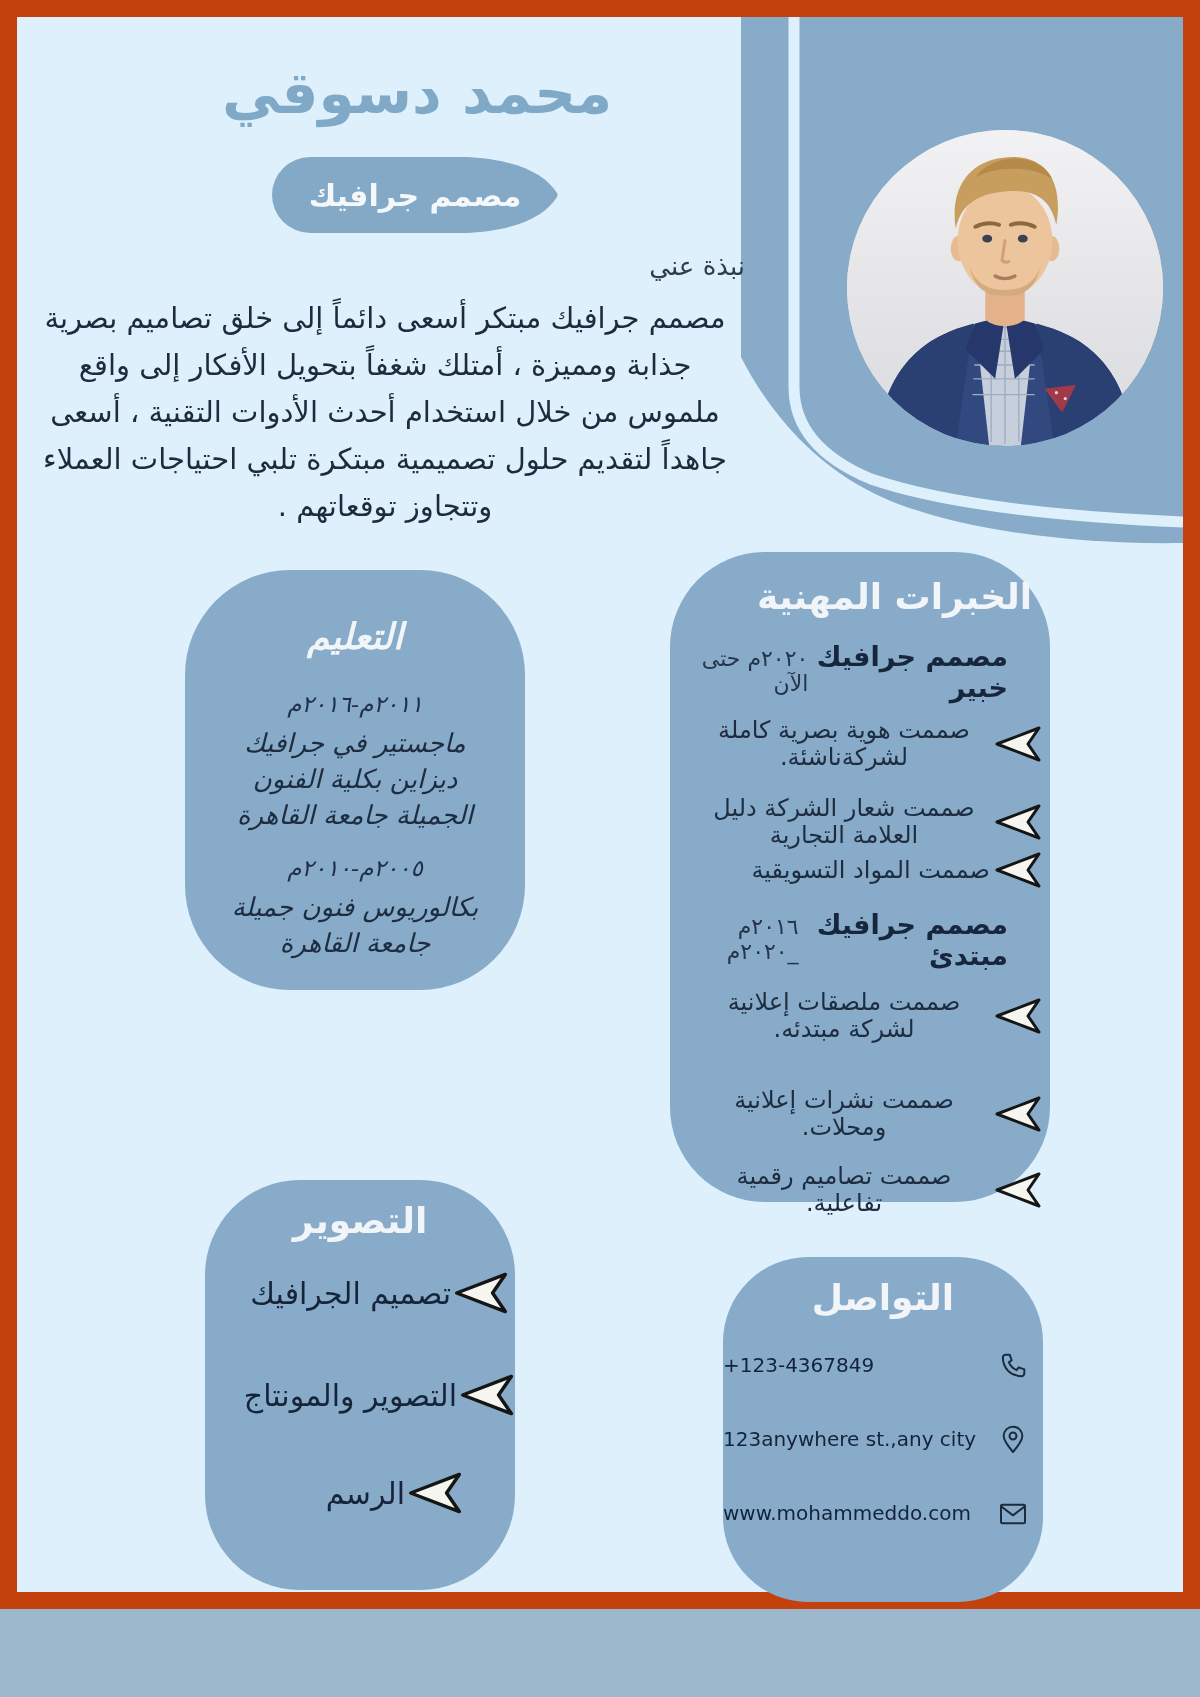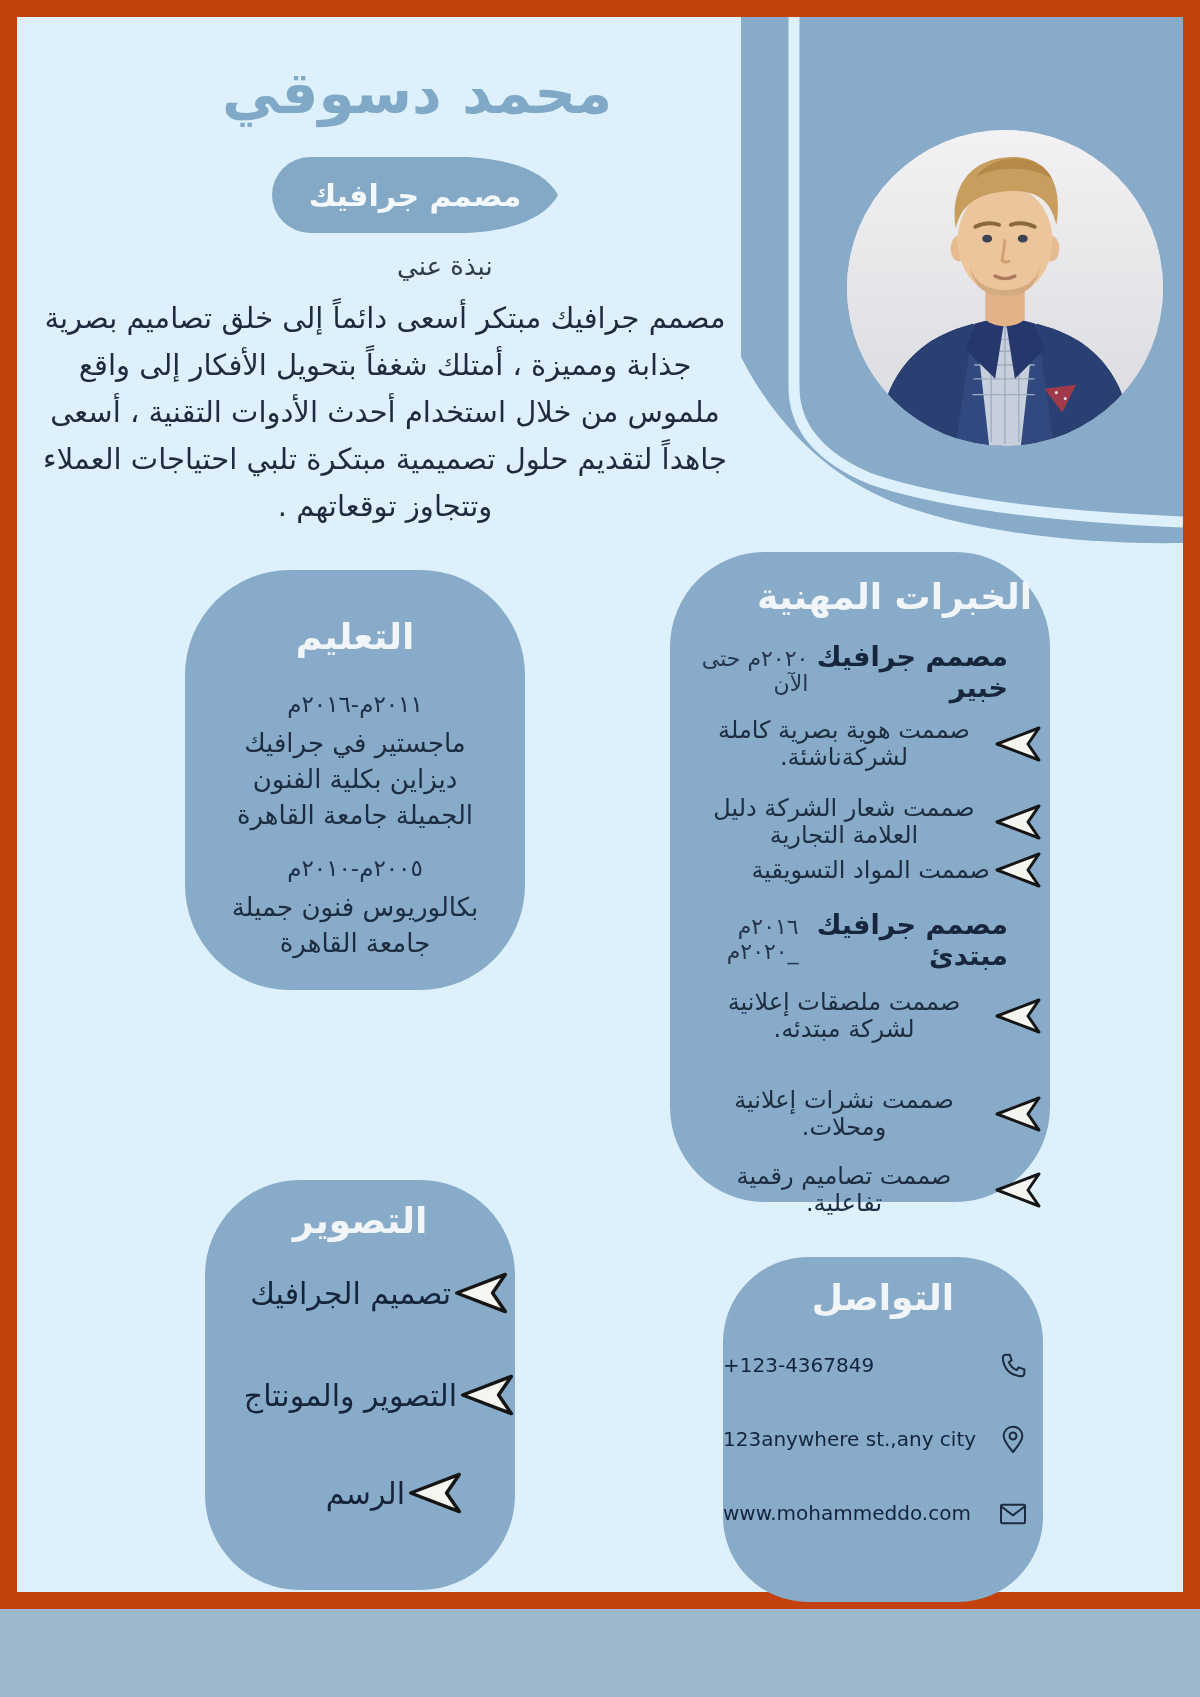--- a/index.html
+++ b/index.html
@@ -21,34 +21,34 @@
     position:absolute;left:50px;top:42px;width:700px;text-align:center;
     font-size:58px;font-weight:700;color:#7fa9c7;letter-spacing:1px;
   }
   .badge{position:absolute;left:255px;top:140px;width:286px;height:76px;}
   .badge svg{position:absolute;left:0;top:0;}
   .badge .badge-label{
     position:absolute;left:0;top:0;width:100%;height:100%;display:flex;
     align-items:center;justify-content:center;color:#f4f8fa;font-size:30px;font-weight:600;
   }
   .about-label{
-    position:absolute;left:380px;top:234px;width:348px;text-align:left;direction:rtl;
+    position:absolute;left:380px;top:234px;width:348px;text-align:right;direction:rtl;
     font-size:26px;color:#2f3d4d;
   }
   .about-text{
     position:absolute;left:15px;top:278px;width:706px;direction:rtl;text-align:center;
     font-size:29px;line-height:47px;color:#1e2b3e;
   }
 
   
   .card{position:absolute;background:#87abc8;direction:rtl;}
   .card-title{color:#f1f5f8;font-weight:700;font-size:36px;}
 
   
-  .edu{left:168px;top:553px;width:340px;height:420px;border-radius:105px;}
+  .edu{left:168px;top:553px;width:340px;height:420px;border-radius:105px;font-style:italic;}
   .edu .card-title{text-align:center;padding-top:46px;}
   .edu-dates{text-align:center;font-size:23px;color:#20304a;margin-top:34px;}
   .edu-dates.second{margin-top:22px;}
   .edu-degree{width:272px;margin:8px auto 0;text-align:center;font-size:26px;line-height:36px;color:#1e2c40;}
 
   
   .exp{left:653px;top:535px;width:380px;height:650px;border-radius:95px;}
   .exp .card-title{text-align:right;padding:24px 18px 0 0;}
   .job-head{display:flex;justify-content:space-between;align-items:baseline;padding:0 42px 0 24px;margin-top:24px;}
   .job-head.second{margin-top:20px;}

